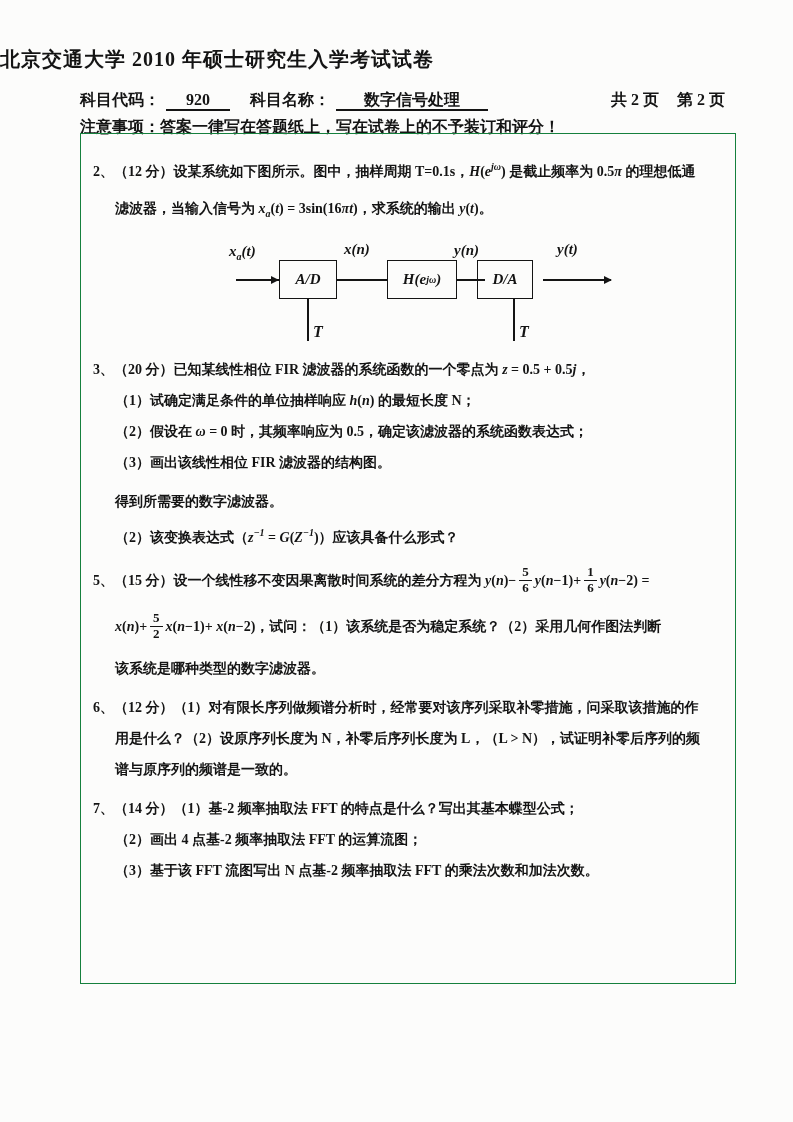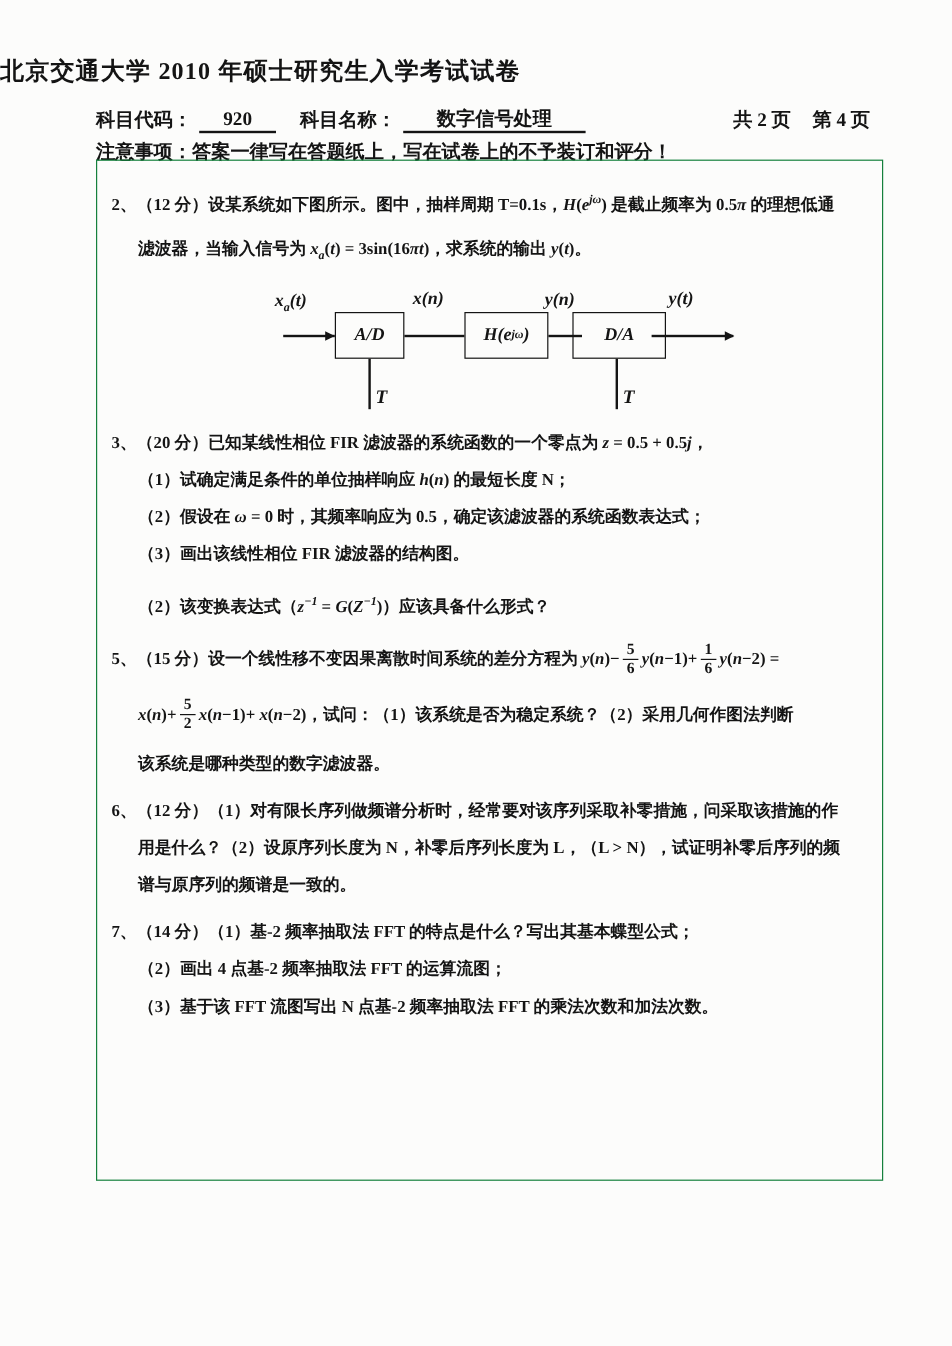--- a/index.html
+++ b/index.html
@@ -65,21 +65,21 @@
 
   <div class="title" data-name="page-title">北京交通大学 2010 年硕士研究生入学考试试卷</div>
 
   <div class="meta-row" data-name="subject-meta-row">
     <span data-name="subject-code-label">科目代码：</span>
       <span class="u-val" data-name="subject-code-value">920</span>
       <span class="meta-gap" data-name="subject-name-label">科目名称：</span>
       <span class="u-val u-wide" data-name="subject-name-value">数字信号处理</span>
     <span class="page-info" data-name="page-info">
         <span data-name="total-pages">共 2 页</span>
-        <span data-name="current-page">第 4 页</span>
+        <span data-name="current-page">第 2 页</span>
       </span>
   </div>
 
   <div class="notice" data-name="notice-line"><span data-name="notice-label">注意事项：</span><span data-name="notice-text">答案一律写在答题纸上，写在试卷上的不予装订和评分！</span></div>
 
   <div class="exam-box" data-name="question-area-border-box">
 
     <div id="q-first" data-name="question-2-container">
         <div class="question" data-name="question-q2">
           <div class="q-line" data-name="question-line"><span data-name="text-segment">2、（12 分）设某系统如下图所示。图中，抽样周期 T=0.1s，</span><span class="m" data-name="text-segment">H</span><span data-name="text-segment">(</span><span class="m" data-name="text-segment">e</span><sup class="m" data-name="text-segment">jω</sup><span data-name="text-segment">) 是截止频率为 0.5</span><span class="m" data-name="text-segment">π</span><span data-name="text-segment"> 的理想低通</span></div>
@@ -101,39 +101,40 @@
       <span class="wire" style="left:244px;width:50px" data-name="wire-ad-to-filter"></span>
 
       <span class="dbox" style="left:294px;width:70px" data-name="ideal-lowpass-filter-block">
           <span class="m">H(e</span>
           <sup class="m">jω</sup>
           <span class="m">)</span>
         </span>
 
       <span class="wire" style="left:364px;width:28px" data-name="wire-filter-to-da"></span>
 
-      <span class="dbox m" style="left:384px;width:78px" data-name="da-converter-block">D/A</span>
+      <span class="dbox m" style="left:384px;width:56px" data-name="da-converter-block">D/A</span>
 
       <span class="wire" style="left:450px;width:68px" data-name="output-wire"></span>
       <span class="ah" style="left:511px" data-name="output-arrow-icon"></span>
 
       <span class="stem" style="left:214px" data-name="ad-clock-stem"></span>
       <span class="t-label m" style="left:220px" data-name="ad-clock-label">T</span>
       <span class="stem" style="left:420px" data-name="da-clock-stem"></span>
       <span class="t-label m" style="left:426px" data-name="da-clock-label">T</span>
     </div>
 
     <div id="q-rest" data-name="questions-3-to-7-container">
         <div class="question" data-name="question-q3">
           <div class="q-line" data-name="question-line"><span data-name="text-segment">3、（20 分）已知某线性相位 FIR 滤波器的系统函数的一个零点为 </span><span class="m" data-name="text-segment">z</span><span data-name="text-segment"> = 0.5 + 0.5</span><span class="m" data-name="text-segment">j</span><span data-name="text-segment">，</span></div>
           <div class="q-line ind" data-name="question-line"><span data-name="text-segment">（1）试确定满足条件的单位抽样响应 </span><span class="m" data-name="text-segment">h</span><span data-name="text-segment">(</span><span class="m" data-name="text-segment">n</span><span data-name="text-segment">) 的最短长度 N；</span></div>
           <div class="q-line ind" data-name="question-line"><span data-name="text-segment">（2）假设在 </span><span class="m" data-name="text-segment">ω</span><span data-name="text-segment"> = 0 时，其频率响应为 0.5，确定该滤波器的系统函数表达式；</span></div>
           <div class="q-line ind" data-name="question-line"><span data-name="text-segment">（3）画出该线性相位 FIR 滤波器的结构图。</span></div>
         </div>
         <div class="question" data-name="question-q4">
+          <div class="q-line ind" data-name="question-line"><span data-name="text-segment">得到所需要的数字滤波器。</span></div>
           <div class="q-line ind" data-name="question-line"><span data-name="text-segment">（2）该变换表达式（</span><span class="m" data-name="text-segment">z</span><sup class="m" data-name="text-segment">−1</sup><span data-name="text-segment"> = </span><span class="m" data-name="text-segment">G</span><span data-name="text-segment">(</span><span class="m" data-name="text-segment">Z</span><sup class="m" data-name="text-segment">−1</sup><span data-name="text-segment">)）应该具备什么形式？</span></div>
         </div>
         <div class="question" data-name="question-q5">
           <div class="q-line" data-name="question-line"><span data-name="text-segment">5、（15 分）设一个线性移不变因果离散时间系统的差分方程为 </span><span class="m" data-name="text-segment">y</span><span data-name="text-segment">(</span><span class="m" data-name="text-segment">n</span><span data-name="text-segment">)−</span><span class="frac" data-name="fraction">
               <span class="fn">5</span>
               <span class="fd">6</span>
             </span><span class="m" data-name="text-segment">y</span><span data-name="text-segment">(</span><span class="m" data-name="text-segment">n</span><span data-name="text-segment">−1)+</span><span class="frac" data-name="fraction">
               <span class="fn">1</span>
               <span class="fd">6</span>
             </span><span class="m" data-name="text-segment">y</span><span data-name="text-segment">(</span><span class="m" data-name="text-segment">n</span><span data-name="text-segment">−2) =</span></div>

